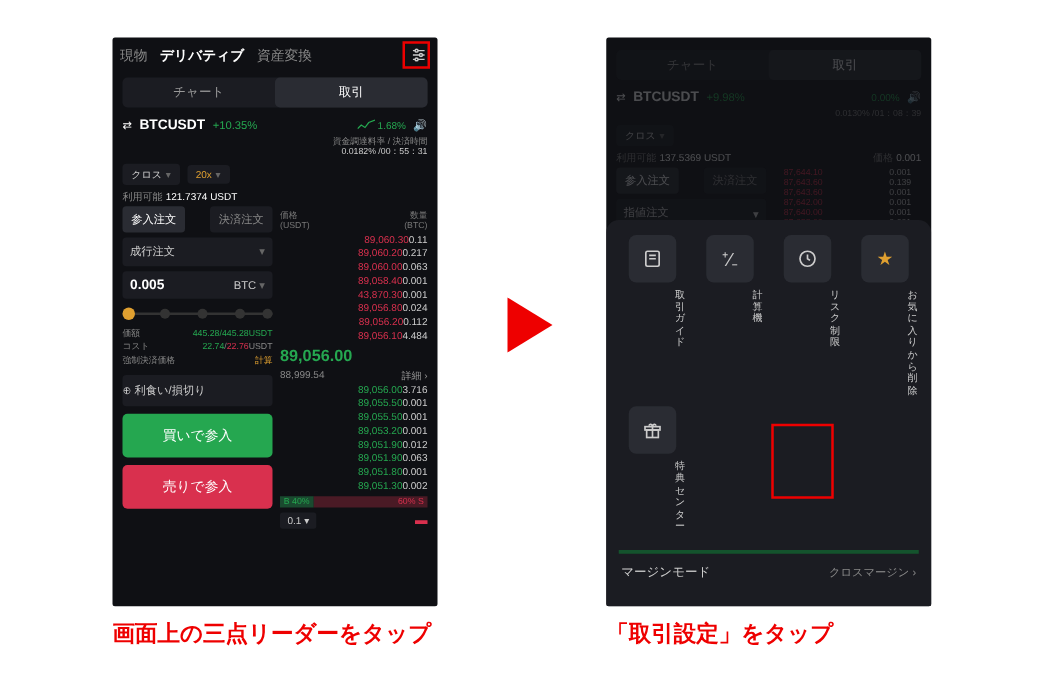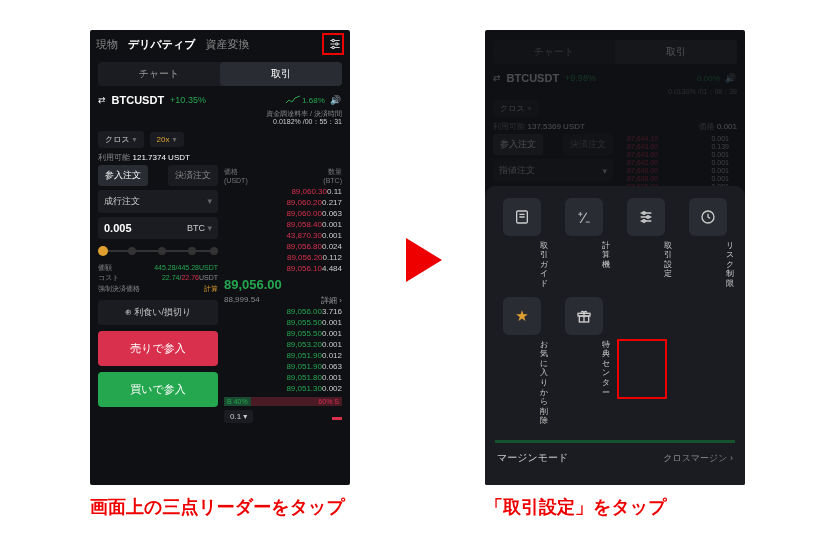--- a/index.html
+++ b/index.html
@@ -44,21 +44,21 @@
   .qty-row .val { color: #fff; font-size: 11px; font-weight: bold; }
   .qty-row .unit { color: #ccc; font-size: 9px; }
   .slider { height: 12px; position: relative; margin-bottom: 6px; }
   .slider-track { position: absolute; top: 5px; left: 0; right: 0; height: 2px; background: #333; }
   .slider-dot { position: absolute; top: 2px; width: 8px; height: 8px; border-radius: 50%; background: #333; }
   .slider-dot.on { background: #e0a030; left: 0; width: 10px; height: 10px; top: 1px; }
   .est { font-size: 7px; color: #888; line-height: 1.5; }
   .est .g { color: #25a750; }
   .est .r { color: #d9304e; }
   .est .calc { color: #e0a030; }
-  .tp-btn { background: #1b1c22; border-radius: 3px; text-align: center; padding: 6px 0; font-size: 9px; color: #ccc; margin: 6px 0; }
+  .tp-btn { background: #1b1c22; border-radius: 3px; text-align: left; padding: 6px 0; font-size: 9px; color: #ccc; margin: 6px 0; }
   .big-btn { text-align: center; padding: 10px 0; font-size: 11px; color: #fff; border-radius: 4px; margin-bottom: 6px; font-weight: 500; }
   .buy { background: #25a750; }
   .sell { background: #d9304e; }
   .ob-row { display: flex; justify-content: flex-end; font-size: 8px; padding: 1px 0; }
   .ob-row .p-ask { color: #d9304e; }
   .ob-row .p-bid { color: #25a750; }
   .ob-row .q { color: #ccc; }
   .ob-mid { color: #25a750; font-size: 13px; font-weight: bold; padding: 3px 0; }
   .ob-mid2 { color: #888; font-size: 8px; display: flex; justify-content: space-between; }
   .ob-mid2 .link { color: #999; }
@@ -175,22 +175,22 @@
         <div style="display:flex;justify-content:space-between;">
             <span>コスト</span>
             <span><span class="g">22.74</span>/<span class="r">22.76</span>USDT</span>
           </div>
         <div style="display:flex;justify-content:space-between;">
             <span>強制決済価格</span>
             <span class="calc">計算</span>
           </div>
       </div>
       <div class="tp-btn">⊕ <span>利食い/損切り</span></div>
+      <div class="big-btn buy">買いで参入</div>
       <div class="big-btn sell">売りで参入</div>
-      <div class="big-btn buy">買いで参入</div>
     </div>
 
     <div class="right-col">
       <div class="ob-head">
         <div><span>価格</span><br><span>(USDT)</span></div>
         <div style="text-align:right;"><span>数量</span><br><span>(BTC)</span></div>
       </div>
       <div id="asks">
           <div class="ob-row">
             <span class="p-ask">89,060.30</span>
@@ -379,33 +379,20 @@
         </div>
         <div class="grid-item">
           <div class="grid-icon">
             <span>⁺∕₋</span>
           </div>
           <div class="grid-label">計算機</div>
         </div>
         <div class="grid-item">
           <div class="grid-icon">
             <svg width="16" height="16" viewBox="0 0 24 24" fill="none" stroke="currentColor" stroke-width="2">
-              <line x1="4" y1="6" x2="20" y2="6"></line>
-              <line x1="4" y1="12" x2="20" y2="12"></line>
-              <line x1="4" y1="18" x2="20" y2="18"></line>
-              <circle cx="9" cy="6" r="2"></circle>
-              <circle cx="15" cy="12" r="2"></circle>
-              <circle cx="9" cy="18" r="2"></circle>
-            </svg>
-          </div>
-          <div class="grid-label">取引設定</div>
-        </div>
-        <div class="grid-item">
-          <div class="grid-icon">
-            <svg width="16" height="16" viewBox="0 0 24 24" fill="none" stroke="currentColor" stroke-width="2">
               <circle cx="12" cy="12" r="9"></circle>
               <path d="M12 7v5l3 2"></path>
             </svg>
           </div>
           <div class="grid-label">リスク制限</div>
         </div>
         <div class="grid-item">
           <div class="grid-icon">
             <span class="star">★</span>
           </div>

